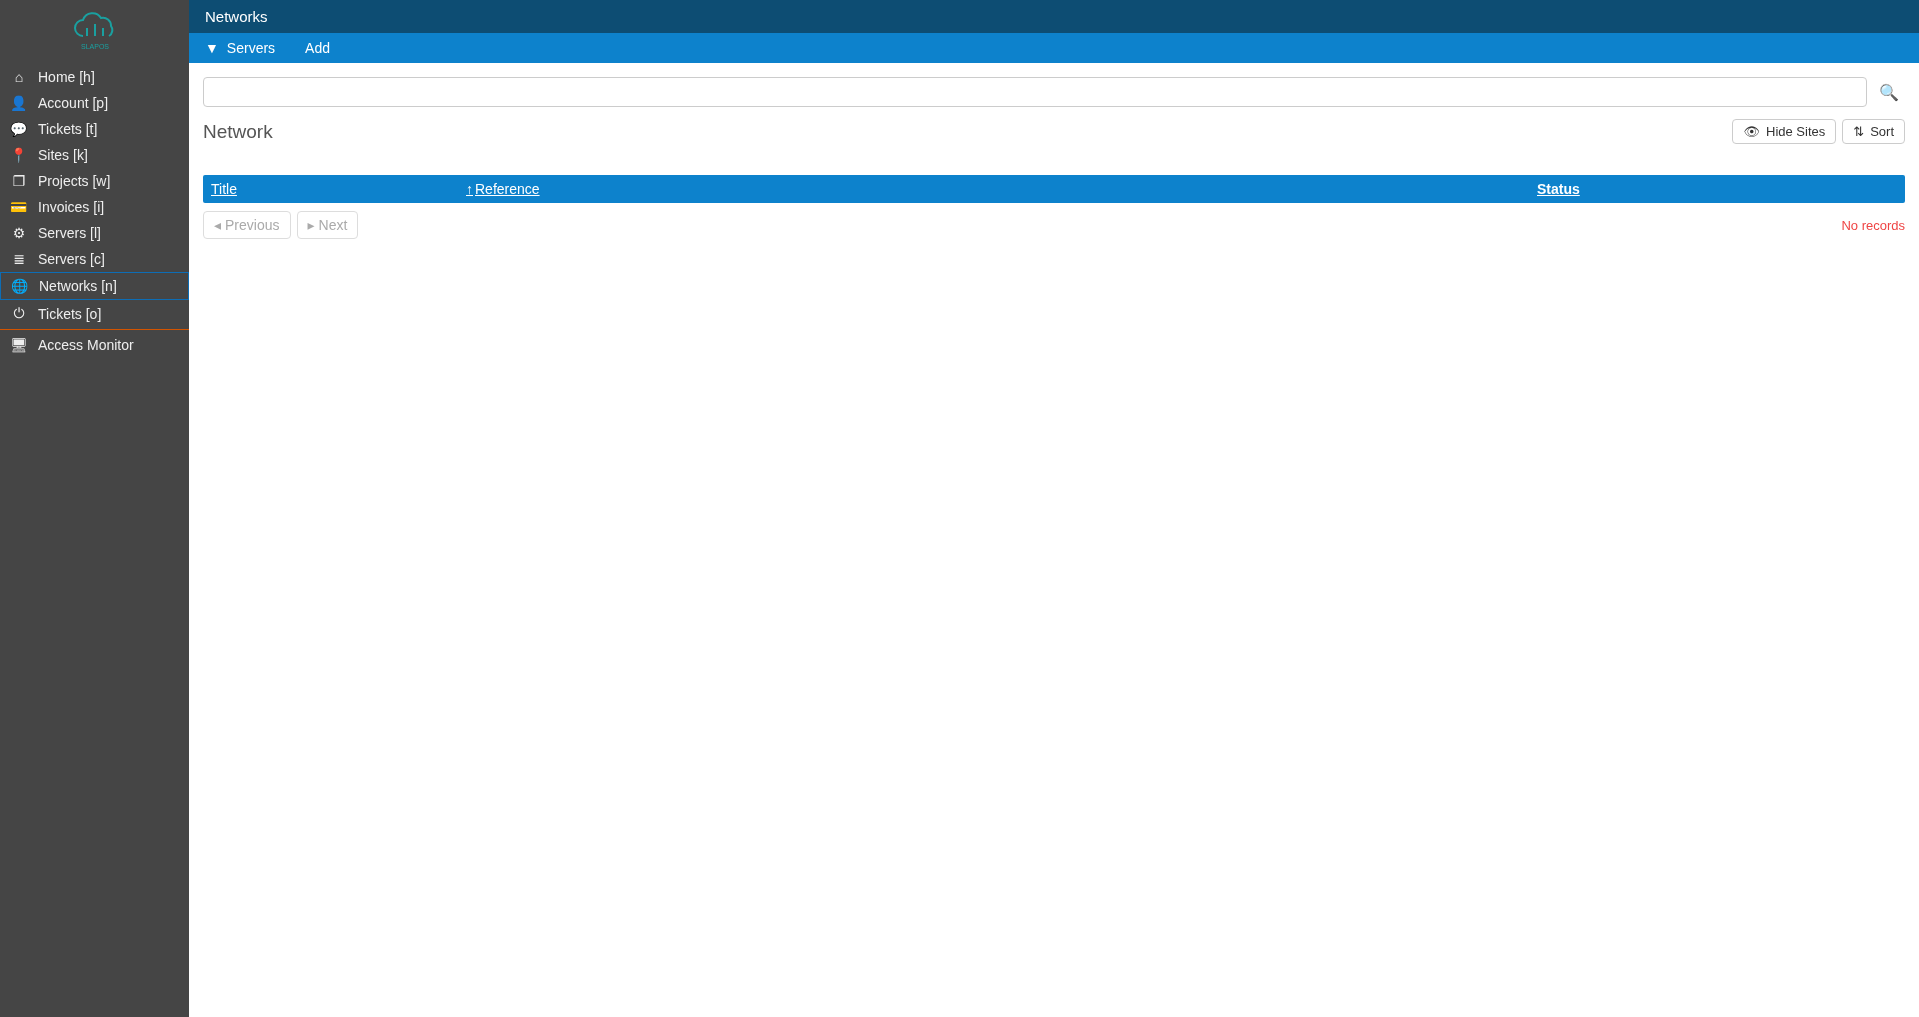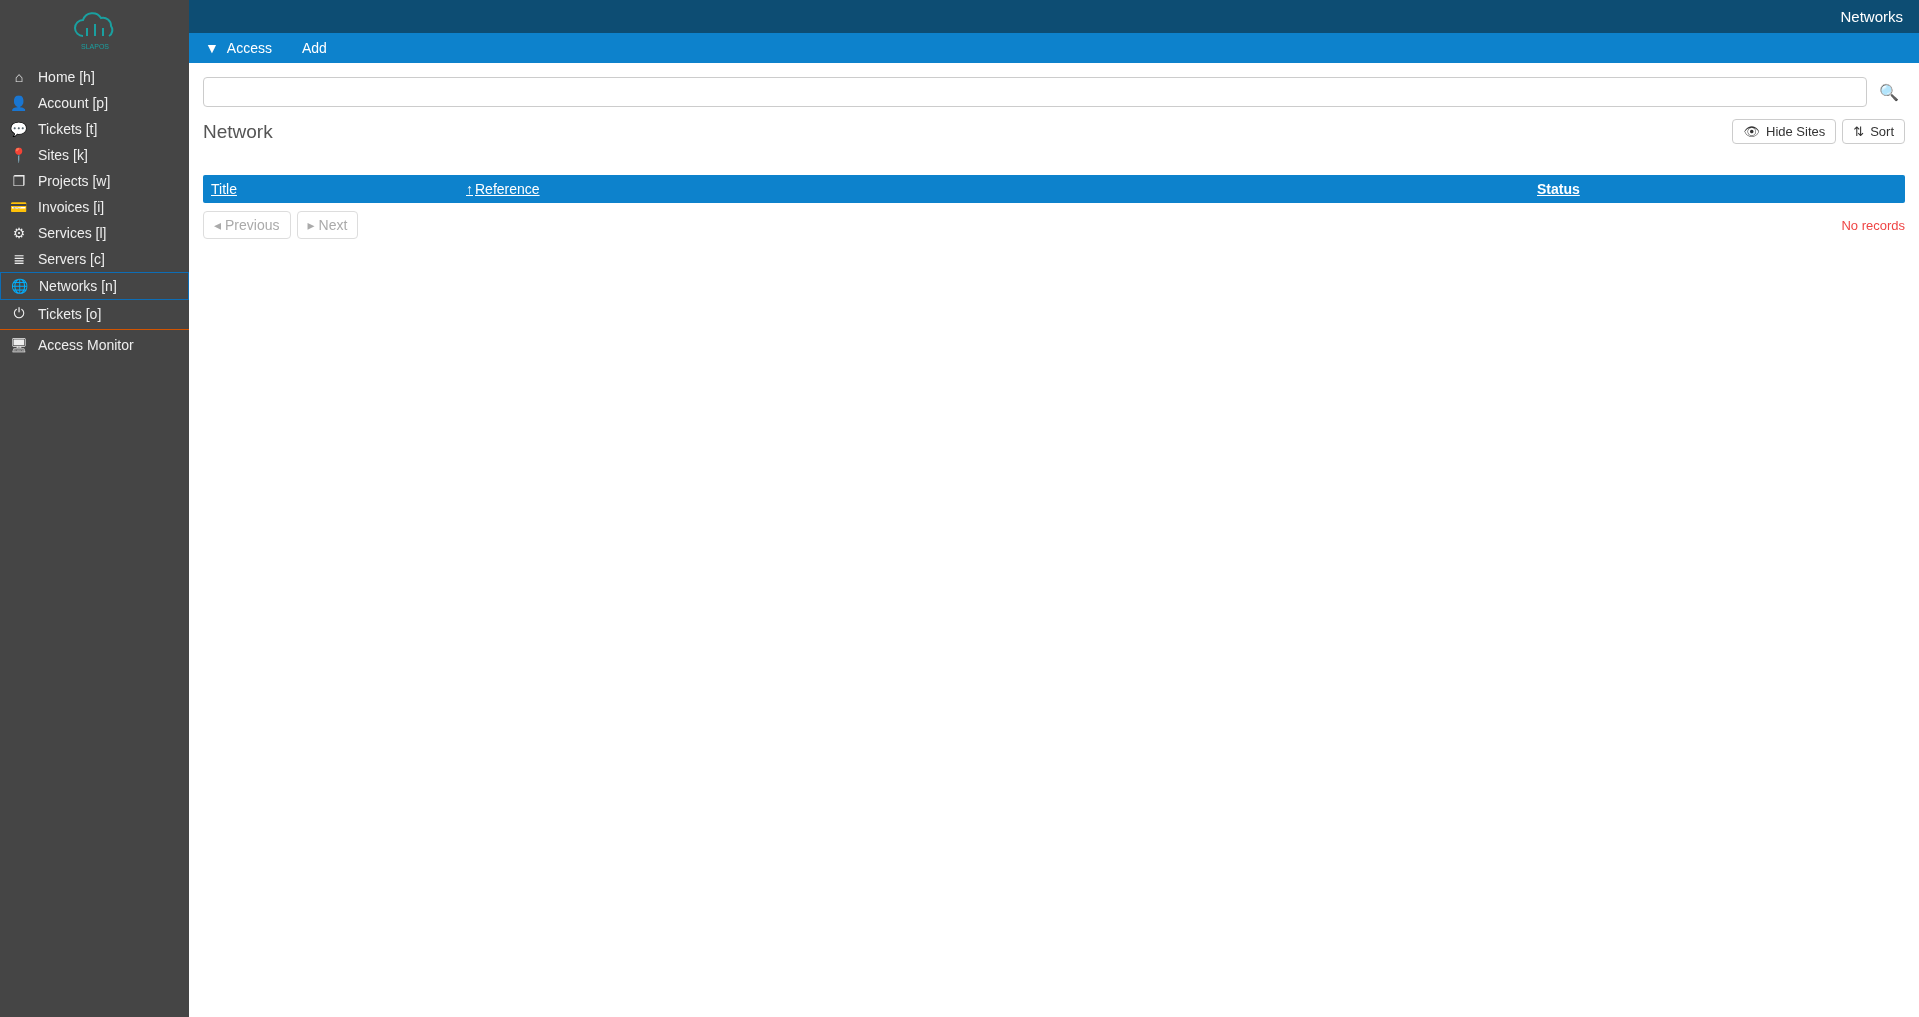--- a/index.html
+++ b/index.html
@@ -11,21 +11,21 @@
   .logo-area { height: 64px; display: flex; align-items: center; justify-content: center; background: #454545; }
   .logo-svg { width: 60px; height: 40px; }
   .nav-list { list-style: none; padding: 0; margin: 0; }
   .nav-item { display: flex; align-items: center; padding: 5px 10px; cursor: pointer; color: #eee; font-size: 14px; }
   .nav-item.active { border: 1px solid #0d6db5; background: #454545; }
   .nav-item .icon { width: 18px; text-align: center; margin-right: 10px; font-size: 14px; color: #eee; }
   .nav-divider { border-top: 1px solid #d35400; margin: 2px 0; }
 
   
   .main { flex: 1; display: flex; flex-direction: column; background: #fff; }
-  .header { background: #0d4d73; color: #fff; padding: 8px 16px; font-size: 15px; text-align: right; }
+  .header { background: #0d4d73; color: #fff; padding: 8px 16px; font-size: 15px; }
   .toolbar { background: #0d82cc; color: #fff; padding: 7px 16px; display: flex; align-items: center; gap: 30px; }
   .toolbar-item { display: flex; align-items: center; gap: 8px; cursor: pointer; font-size: 14px; }
 
   .content { padding: 14px; }
   .search-row { display: flex; align-items: center; gap: 6px; margin-bottom: 12px; }
   .search-input { flex: 1; padding: 6px 10px; border: 1px solid #ccc; border-radius: 4px; height: 30px; font-size: 14px; }
   .search-btn { background: transparent; border: none; cursor: pointer; font-size: 16px; padding: 4px 6px; color: #222; }
 
   .table-toolbar { display: flex; align-items: center; justify-content: space-between; margin-bottom: 6px; }
   .table-title { color: #555; font-size: 19px; }
@@ -77,21 +77,21 @@
       <li class="nav-item">
         <span class="icon glyph">❐</span>
         <span>Projects [w]</span>
       </li>
       <li class="nav-item">
         <span class="icon glyph">💳</span>
         <span>Invoices [i]</span>
       </li>
       <li class="nav-item">
         <span class="icon glyph">⚙</span>
-        <span>Services [l]</span>
+        <span>Servers [l]</span>
       </li>
       <li class="nav-item">
         <span class="icon glyph">≣</span>
         <span>Servers [c]</span>
       </li>
       <li class="nav-item active">
         <span class="icon glyph">🌐</span>
         <span>Networks [n]</span>
       </li>
       <li class="nav-item">
@@ -109,21 +109,21 @@
   </aside>
 
   <main class="main">
     <div class="header">
       <span>Networks</span>
     </div>
 
     <div class="toolbar">
       <div class="toolbar-item">
         <span class="glyph">▼</span>
-        <span>Access</span>
+        <span>Servers</span>
       </div>
       <div class="toolbar-item">
         <span>Add</span>
       </div>
     </div>
 
     <div class="content">
       <div class="search-row">
         <input class="search-input" type="text" placeholder="" style="">
         <button class="search-btn">

